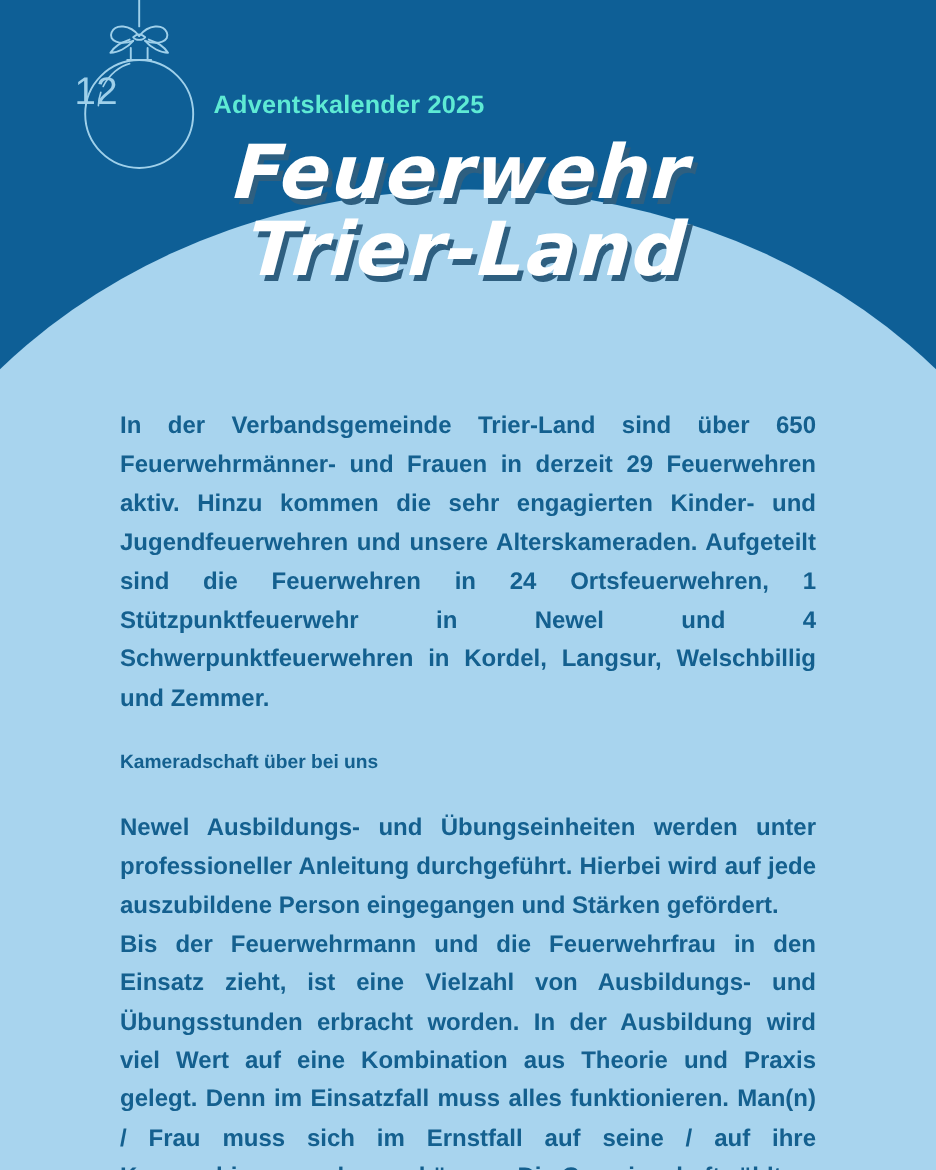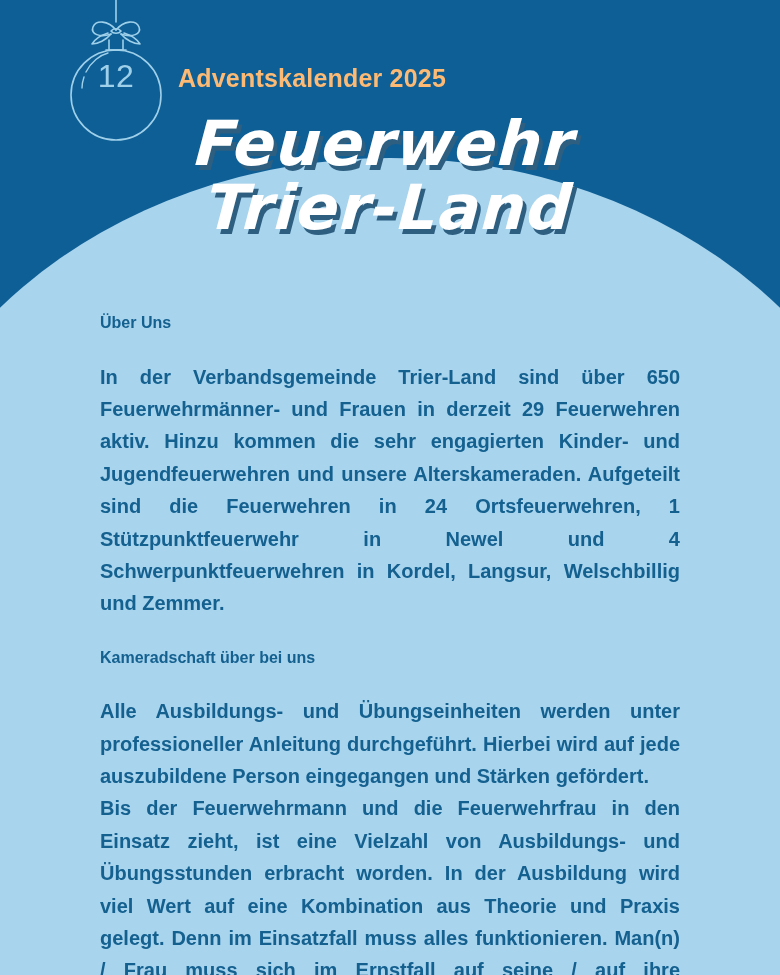--- a/index.html
+++ b/index.html
@@ -42,36 +42,35 @@
     top: 0px;
     width: 108px;
     height: 148px;
   }
   .ornament svg { display: block; }
   .ornament-number {
     position: absolute;
     left: 0;
     top: 58px;
     width: 108px;
-    text-align: center;
     font-size: 32px;
     font-weight: 400;
     color: #9fd0ea;
     letter-spacing: 0.5px;
     font-family: "Liberation Sans", sans-serif;
   }
 
   
   .kicker {
     position: absolute;
     left: 178px;
-    top: 64px;
-    font-size: 25px;
+    top: 76px;
+    font-size: 21px;
     font-weight: bold;
-    color: #fdba74;
+    color: #5eead4;
     letter-spacing: 0.2px;
   }
 
   .hero-title {
     position: absolute;
     left: 0;
     top: 112px;
     width: 780px;
     text-align: center;
     padding-right: 14px;
@@ -161,29 +160,28 @@
 
   <div class="kicker">Adventskalender 2025</div>
 
   <div class="hero-title">
     <span class="hero-line l1">Feuerwehr</span>
     <span class="hero-line l2">Trier-Land</span>
   </div>
 
   <div class="content">
 
-    <h2 class="sec-head">Über Uns</h2>
     <div class="gap-lg"></div>
     <p class="para">In der Verbandsgemeinde Trier-Land sind über 650 Feuerwehrmänner- und Frauen in derzeit 29 Feuerwehren aktiv. Hinzu kommen die sehr engagierten Kinder- und Jugendfeuerwehren und unsere Alterskameraden. Aufgeteilt sind die Feuerwehren in 24 Ortsfeuerwehren, 1 Stützpunktfeuerwehr in Newel und 4 Schwerpunktfeuerwehren in Kordel, Langsur, Welschbillig und Zemmer.</p>
 
     <div class="gap-lg"></div>
 
     <h2 class="sec-head">Kameradschaft über bei uns</h2>
     <div class="gap-lg"></div>
-    <p class="para">Alle Ausbildungs- und Übungseinheiten werden unter professioneller Anleitung durchgeführt. Hierbei wird auf jede auszubildene Person eingegangen und Stärken gefördert.</p>
+    <p class="para">Newel Ausbildungs- und Übungseinheiten werden unter professioneller Anleitung durchgeführt. Hierbei wird auf jede auszubildene Person eingegangen und Stärken gefördert.</p>
     <p class="para">Bis der Feuerwehrmann und die Feuerwehrfrau in den Einsatz zieht, ist eine Vielzahl von Ausbildungs- und Übungsstunden erbracht worden. In der Ausbildung wird viel Wert auf eine Kombination aus Theorie und Praxis gelegt. Denn im Einsatzfall muss alles funktionieren. Man(n) / Frau muss sich im Ernstfall auf seine / auf ihre Kamerad:innen verlassen können. Die Gemeinschaft zählt.</p>
 
     <div class="gap-lg"></div>
 
     <h2 class="sec-head">Interesse an der Kameradschaft Feuerwehr ?</h2>
     <div class="gap-sm"></div>
   </div>
 
 
 </div>

